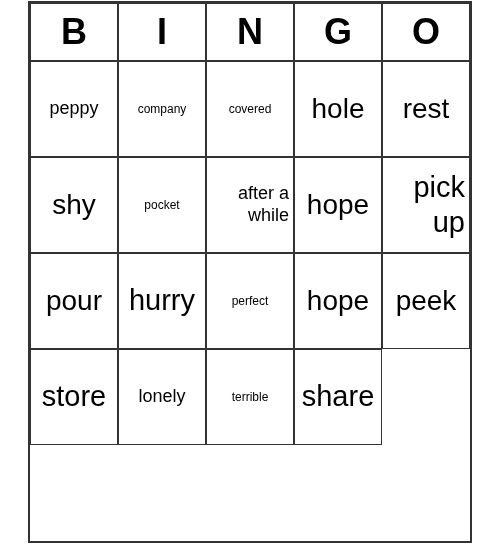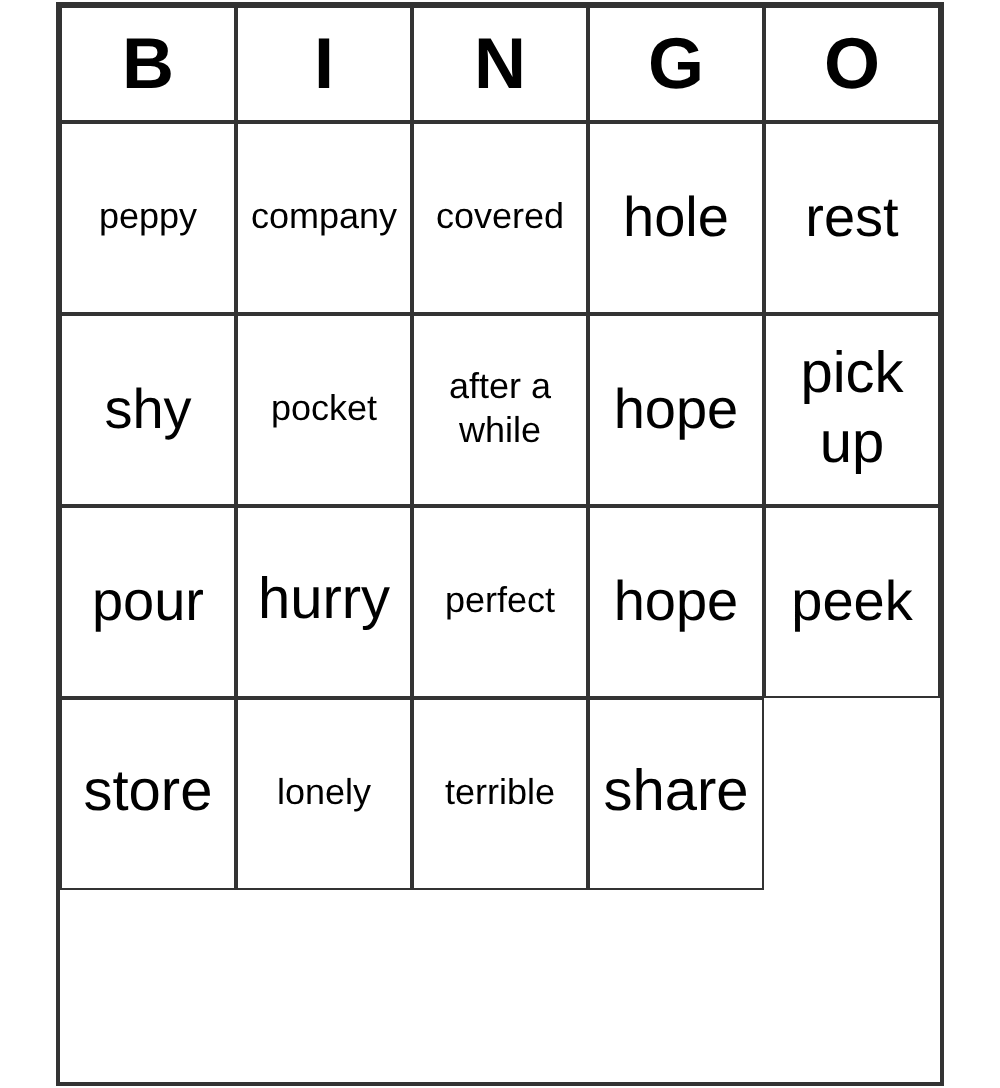--- a/index.html
+++ b/index.html
@@ -41,21 +41,21 @@
       display: grid;
       grid-template-columns: repeat(5, 88px);
       grid-template-rows: repeat(5, 96px);
     }
 
     .bingo-cell {
       border: 1px solid #333;
       display: flex;
       align-items: center;
       justify-content: center;
-      text-align: center;
+      text-align: right;
       padding: 4px;
     }
 
     .bingo-cell span {
       display: block;
       line-height: 1.2;
     }
 
     .size-xl {
       font-size: 28px;
@@ -63,21 +63,21 @@
 
     .size-lg {
       font-size: 29px;
     }
 
     .size-md {
       font-size: 18px;
     }
 
     .size-sm {
-      font-size: 18px;
+      font-size: 12px;
     }
 
     .size-xs {
       font-size: 12px;
     }
   </style>
 </head>
 <body>
 
 <div class="bingo-card">

